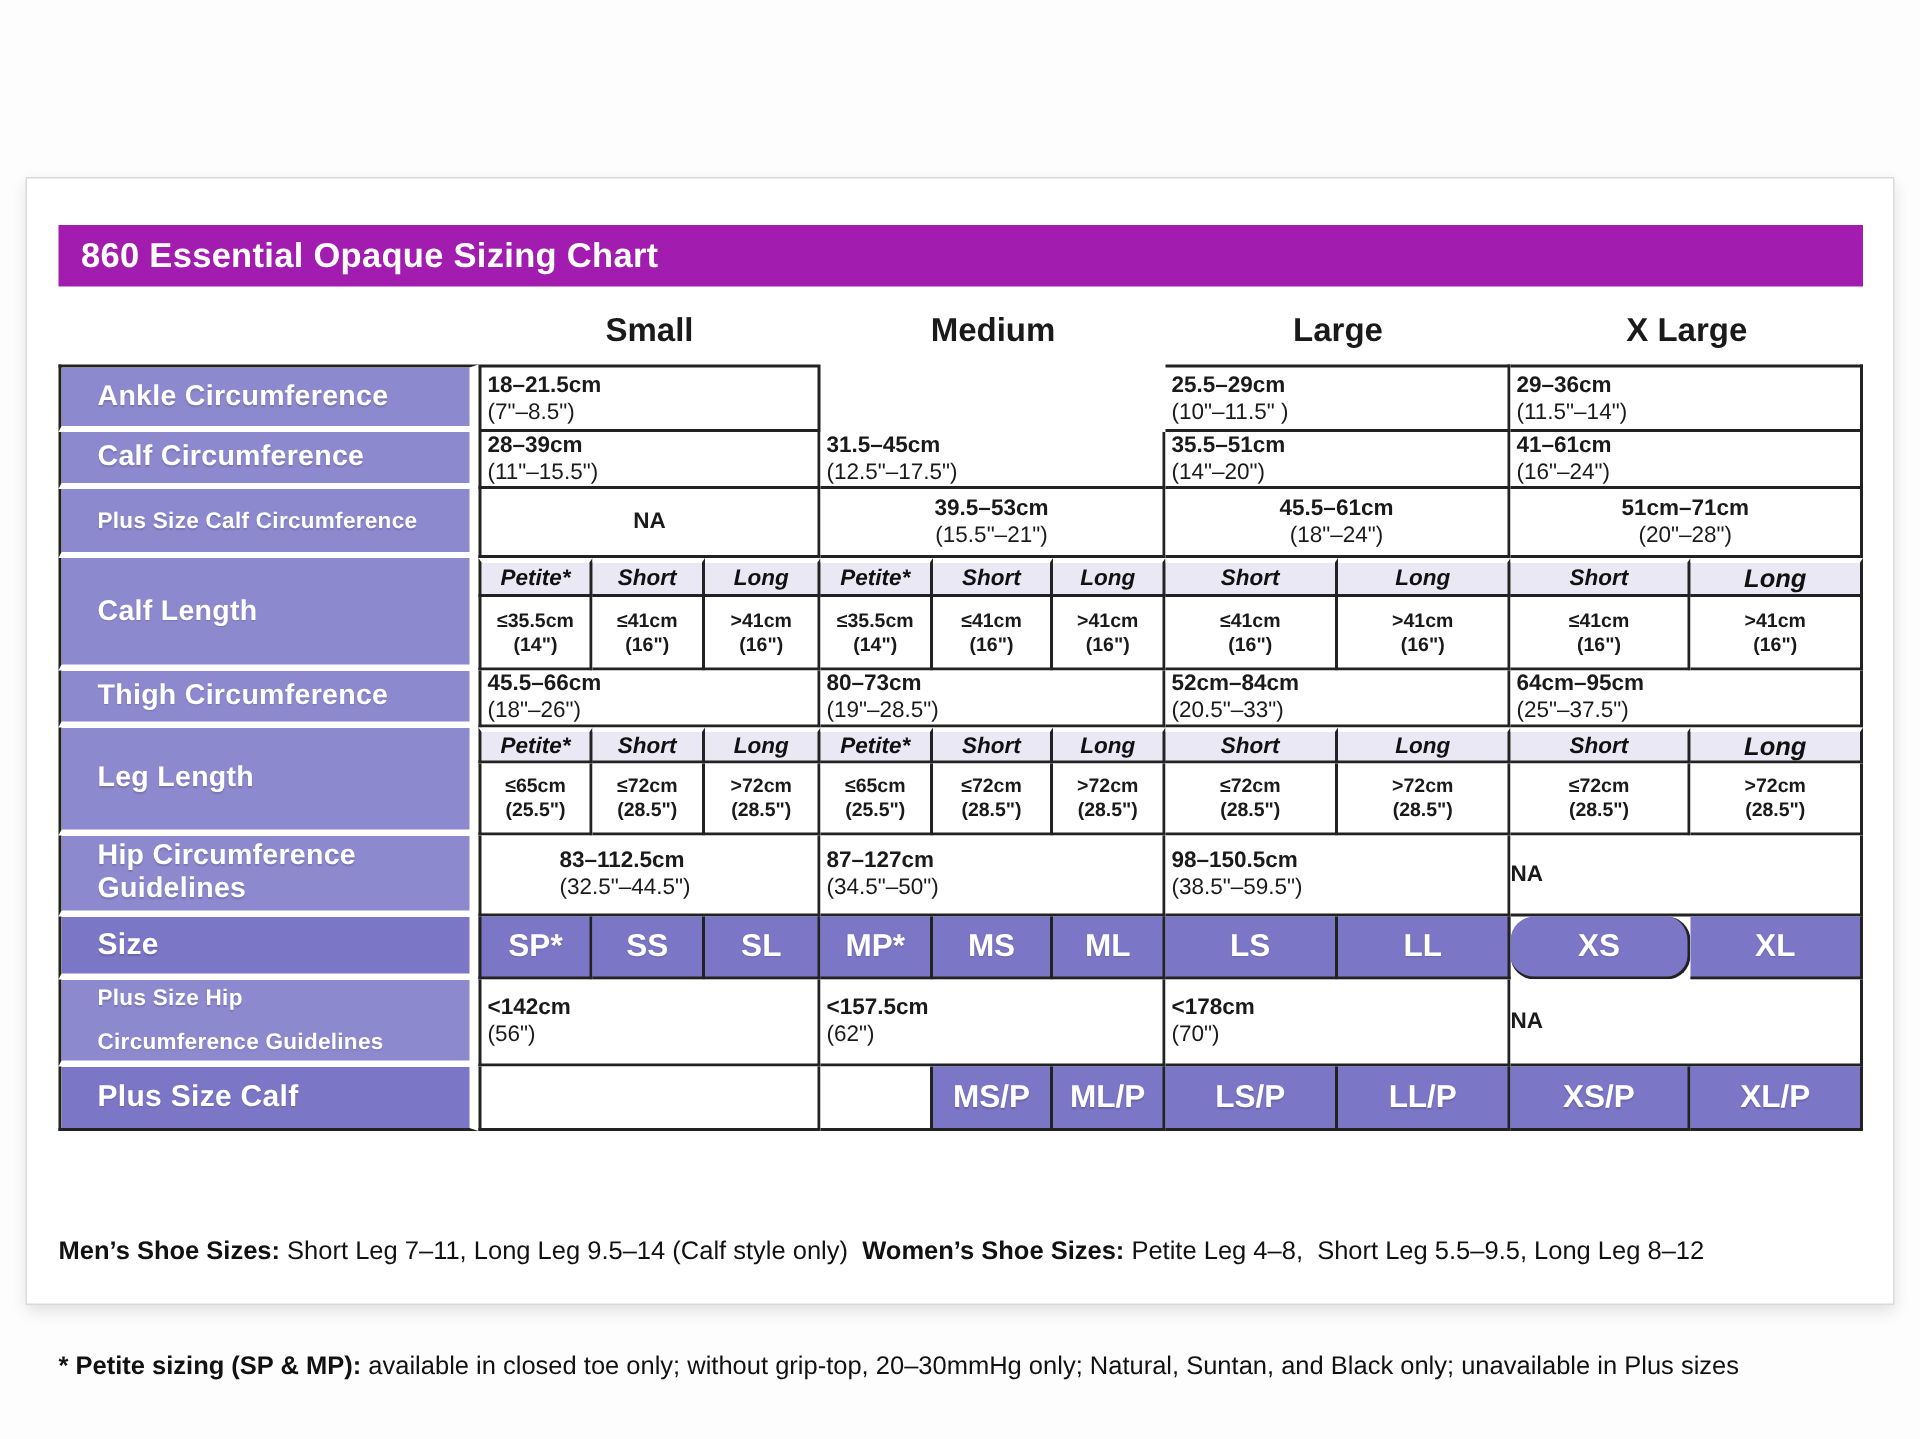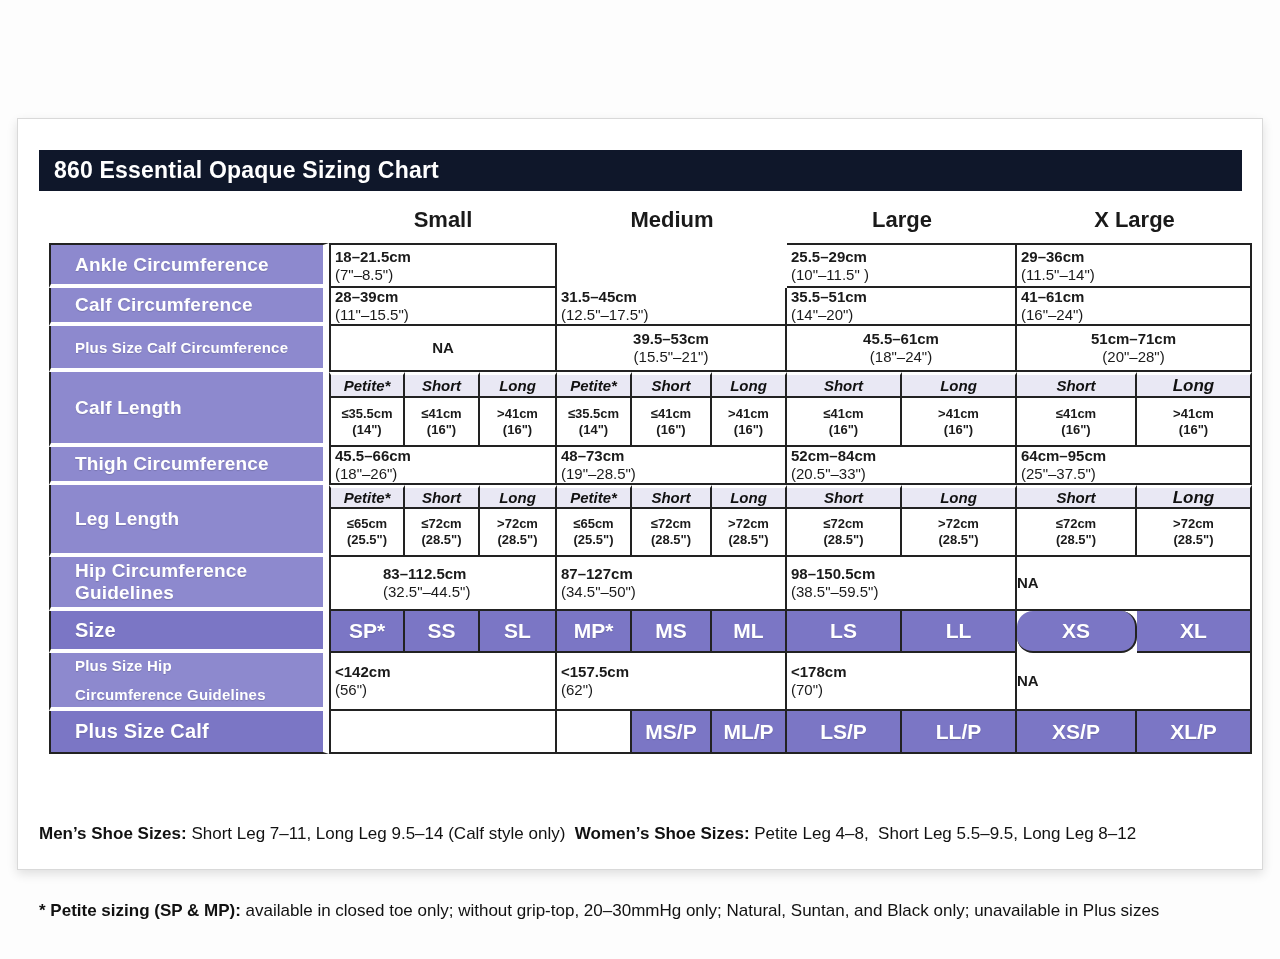--- a/index.html
+++ b/index.html
@@ -8,21 +8,21 @@
     position:absolute; left:17px; top:118px; width:1246px; height:752px;
     background:#ffffff; border:1px solid #d9d9d9;
     box-shadow:0 4px 10px rgba(0,0,0,0.12);
   }
   .title-bar {
     margin:31px 21px 10px 21px; height:41px; width:1203px;
     display:flex; align-items:center; padding-left:15px;
     color:#ffffff; font-size:23px; font-weight:bold; letter-spacing:0.2px;
   }
   .sizing-grid {
-    margin-left:31px; width:1150px;
+    margin-left:21px; width:1150px;
     display:grid;
     grid-template-columns:280px 76px 75px 77px 75px 80px 75px 115px 115px 120px 115px;
     grid-template-rows:42px 45px 38px 46px 26px 49px 38px 24px 48px 54px 42px 58px 43px;
   }
   .chead { display:flex; align-items:center; justify-content:center;
     font-size:22px; font-weight:bold; color:#1a1a1a; padding-bottom:4px; }
   
   .dcell { background:#ffffff; border-right:2px solid #222; border-bottom:2px solid #222;
     display:flex; flex-direction:column; align-items:center; justify-content:center;
     font-size:15px; color:#1a1a1a; text-align:center; line-height:1.2; }
@@ -55,21 +55,21 @@
     display:flex; align-items:center; justify-content:center;
     color:#fff; font-size:21px; font-weight:bold; text-shadow:0 1px 1px rgba(0,0,0,0.15); }
   .footer { margin:16px 21px 0 21px; font-size:17px; color:#111; line-height:1.5; white-space:pre-wrap; }
   .footer .b { font-weight:bold; }
 </style>
 </head>
 <body>
 
 <div class="card">
 
-  <div class="title-bar" style="background:#0f172a;">
+  <div class="title-bar" style="background:#a21caf;">
     <span>860 Essential Opaque Sizing Chart</span>
   </div>
 
   <div class="sizing-grid">
 
     <div style="grid-area:1/1/2/2;"></div>
     <div class="chead" style="grid-area:1/2/2/5;">Small</div>
     <div class="chead" style="grid-area:1/5/2/8;">Medium</div>
     <div class="chead" style="grid-area:1/8/2/10;">Large</div>
     <div class="chead" style="grid-area:1/10/2/12;">X Large</div>
@@ -185,21 +185,21 @@
       </div>
 
     <div class="lcell" style="grid-area:7/1/8/2;">
       <span>Thigh Circumference</span>
     </div>
     <div class="dcell first-col inline-val" style="grid-area:7/2/8/5;">
       <span class="b">45.5–66cm</span>
         <span class="inpart">(18"–26")</span>
     </div>
     <div class="dcell inline-val" style="grid-area:7/5/8/8;">
-      <span class="b">48–73cm</span>
+      <span class="b">80–73cm</span>
         <span class="inpart">(19"–28.5")</span>
     </div>
     <div class="dcell inline-val" style="grid-area:7/8/8/10;">
       <span class="b">52cm–84cm</span>
         <span class="inpart">(20.5"–33")</span>
     </div>
     <div class="dcell inline-val" style="grid-area:7/10/8/12;">
       <span class="b">64cm–95cm</span>
         <span class="inpart">(25"–37.5")</span>
     </div>

